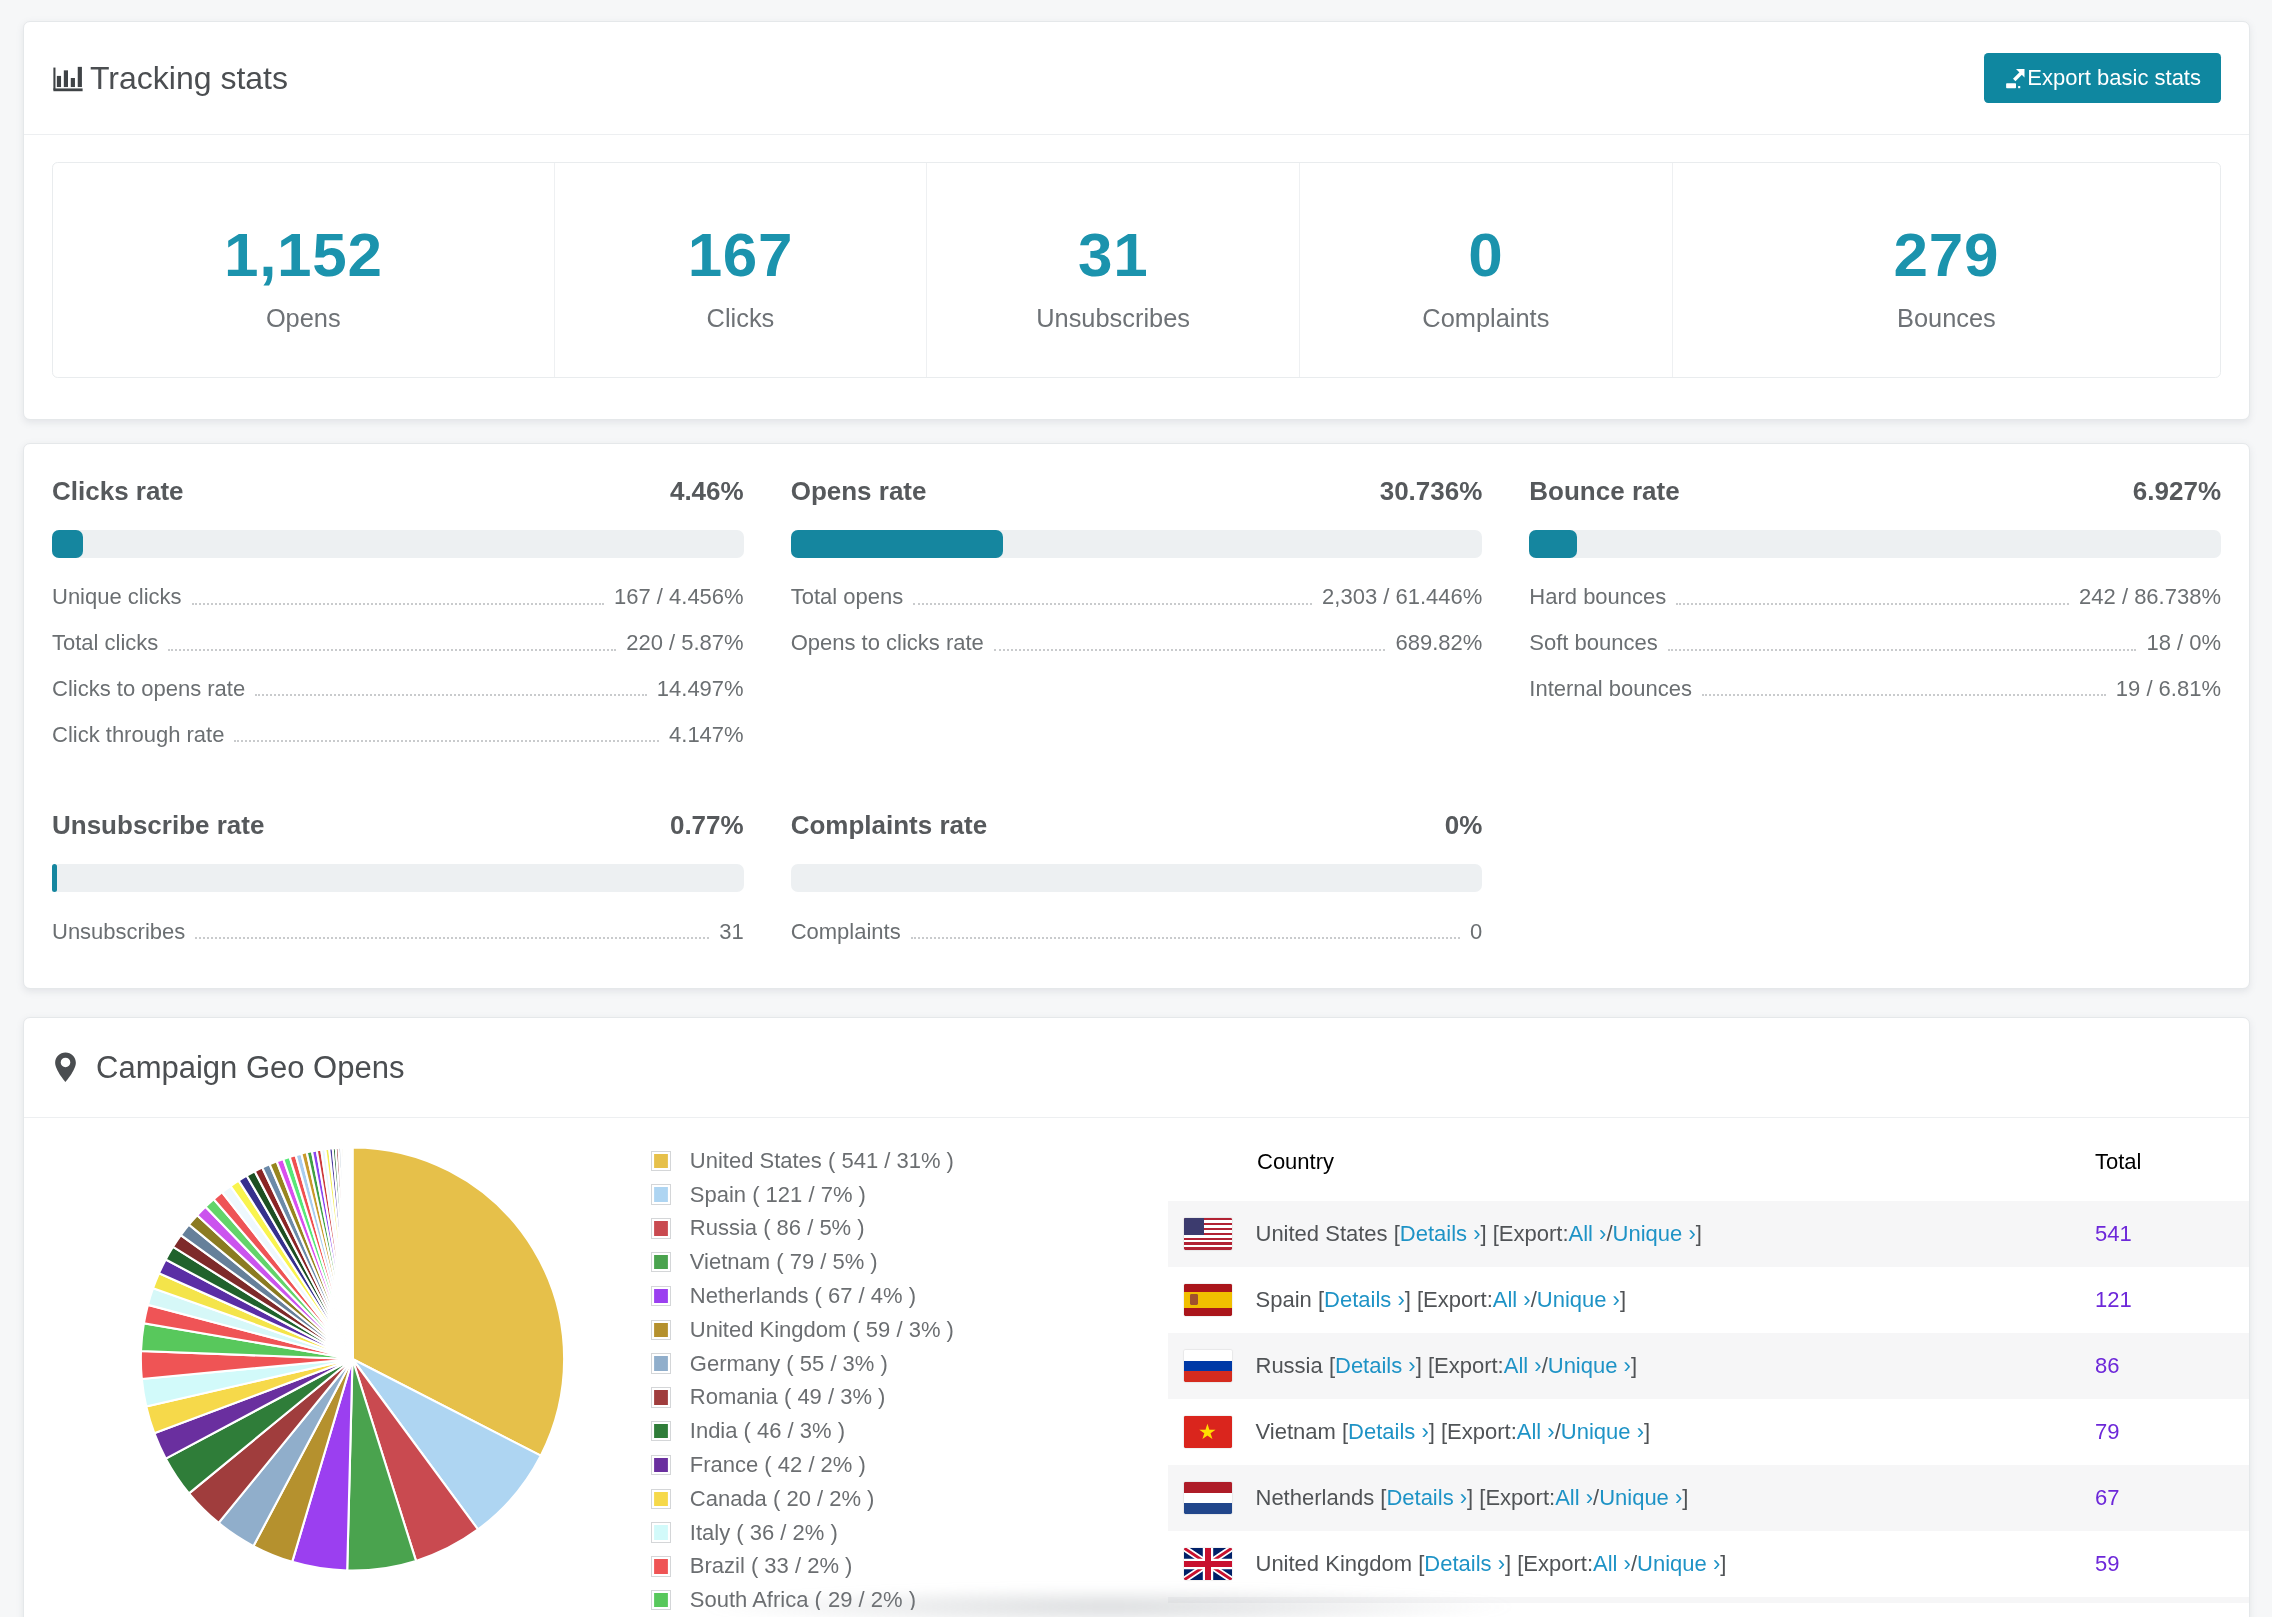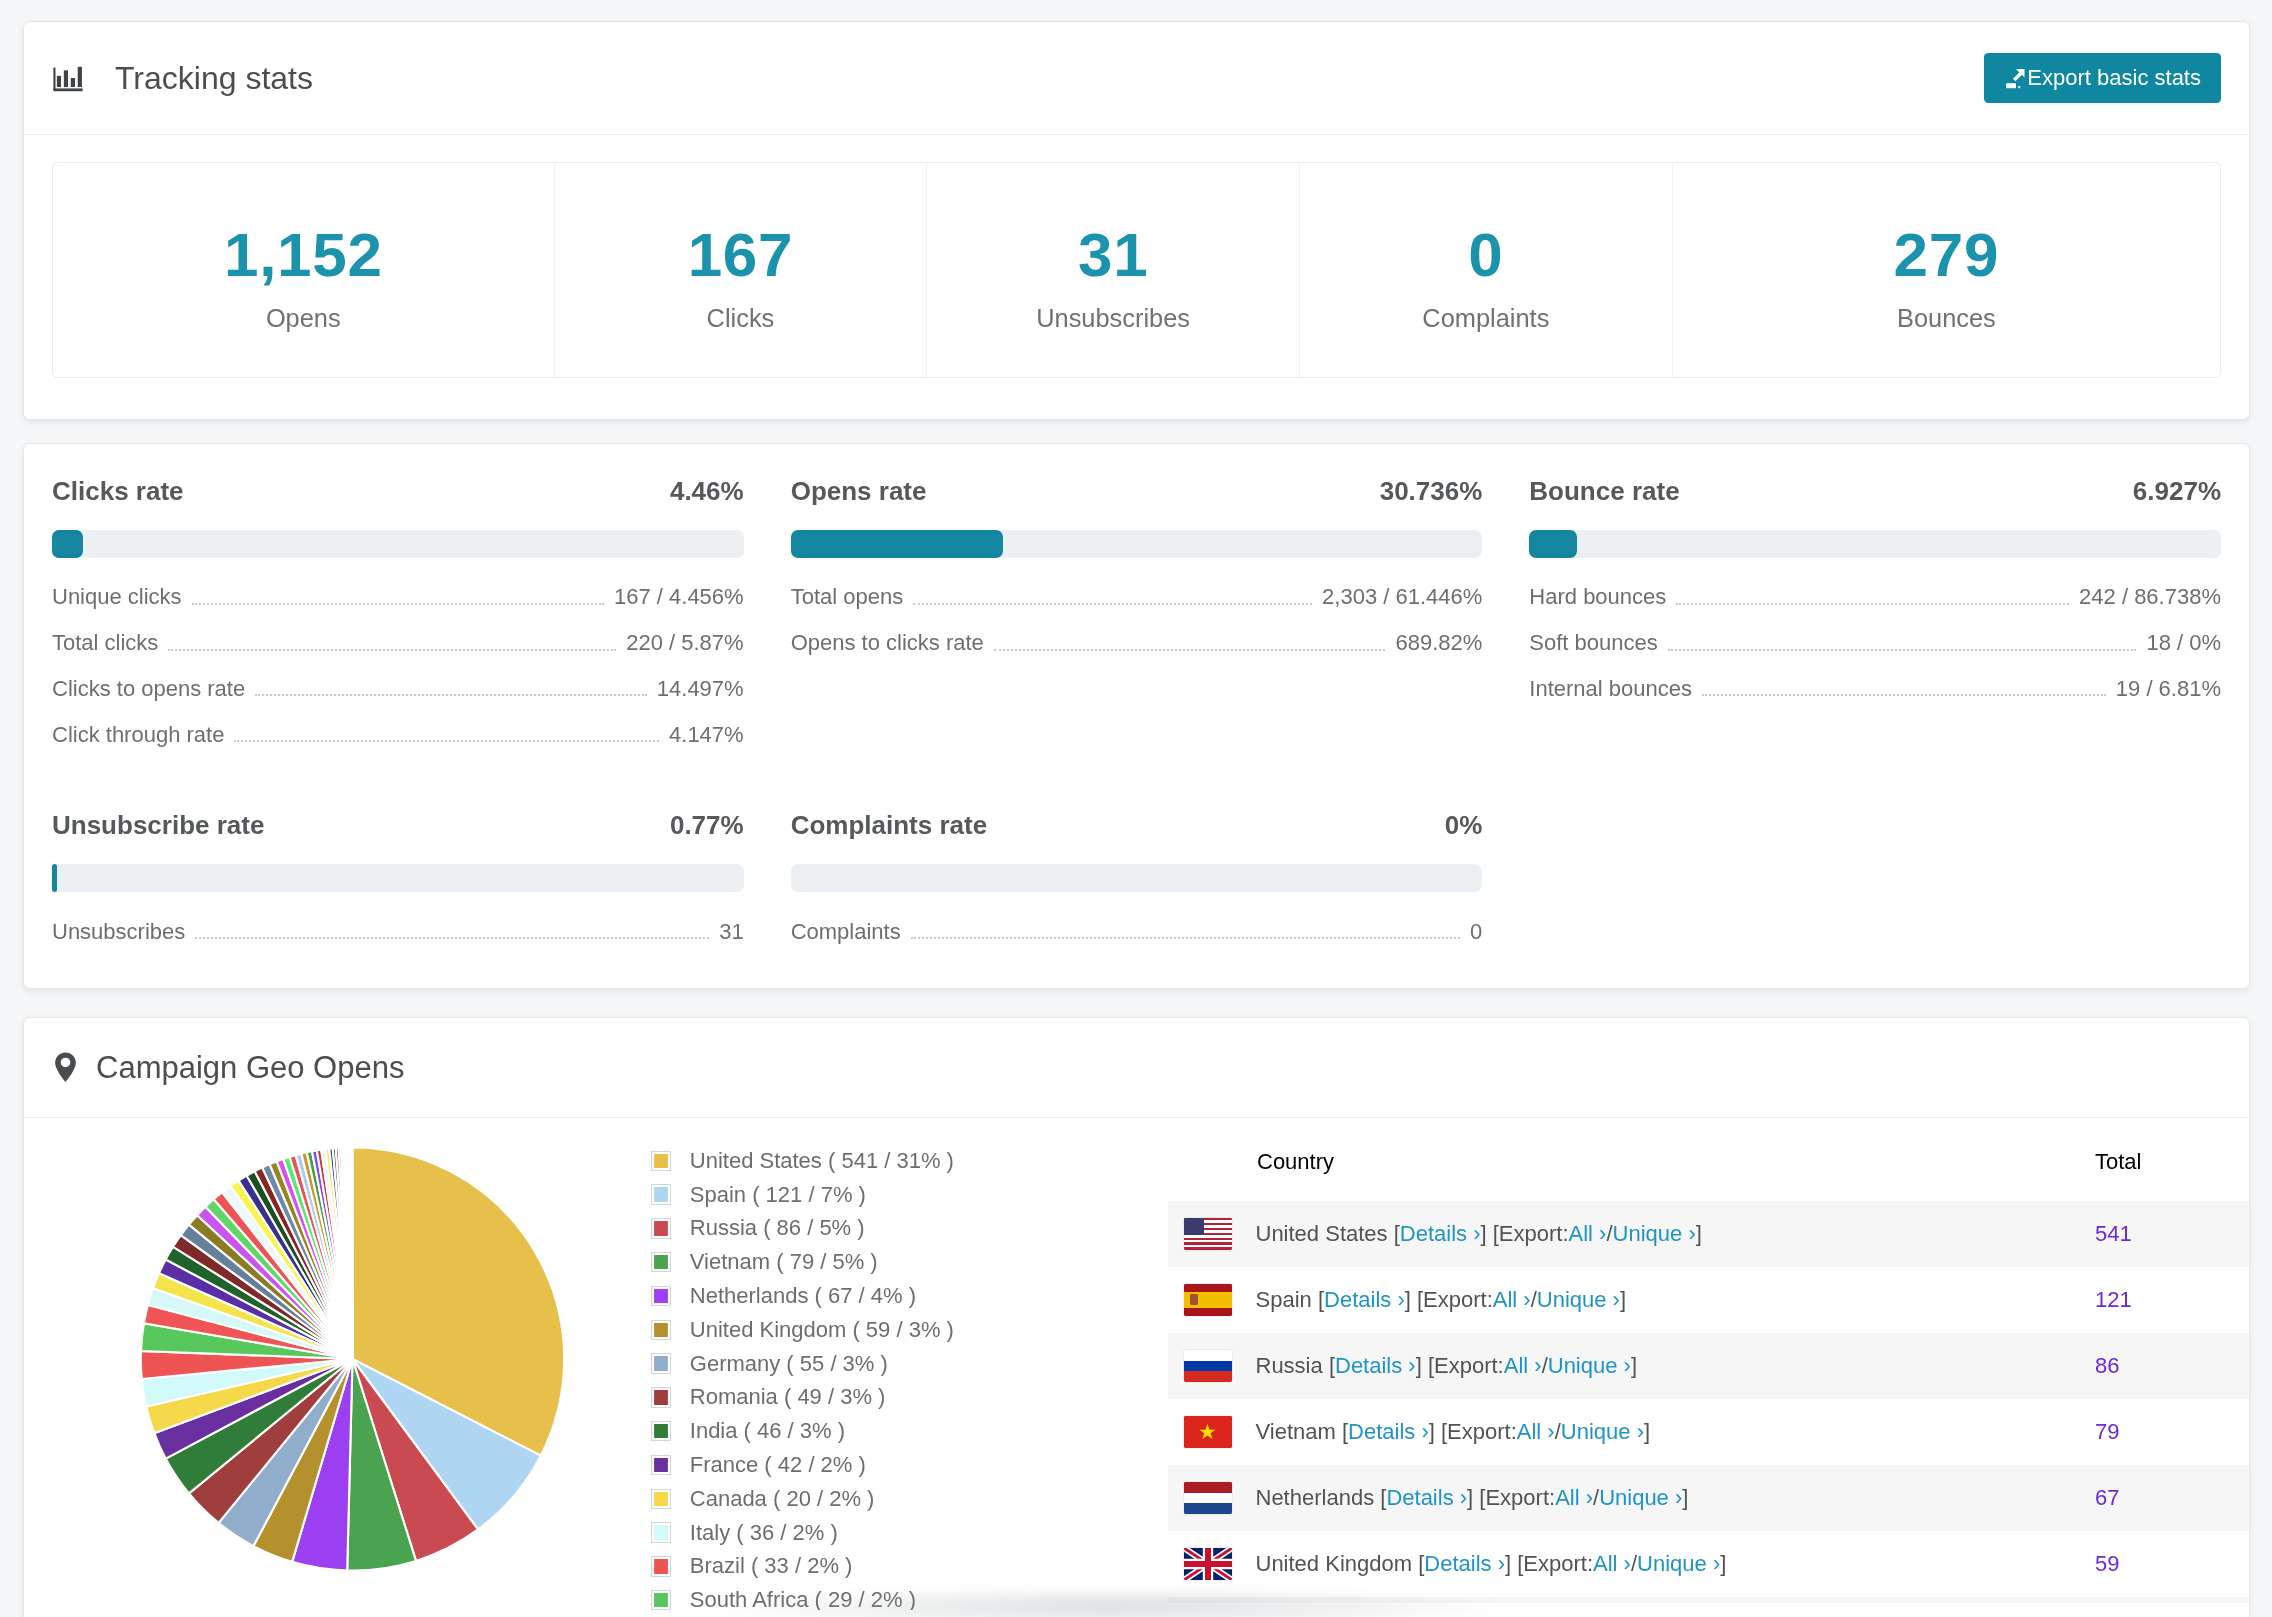--- a/index.html
+++ b/index.html
@@ -4,21 +4,21 @@
 <style>
   html,body{margin:0;padding:0;}
   body{
     width:2273px;height:1618px;background:#f6f7f8;overflow:hidden;position:relative;
     font-family:"Liberation Sans","DejaVu Sans",sans-serif;color:#55585b;
   }
   .page{padding:21px 23px 0;}
   .card{background:#fff;border:1.4px solid #e5e8ea;border-radius:7px;box-shadow:0 2.1px 7px rgba(120,130,140,.14);}
   
   .card-head{display:flex;align-items:center;justify-content:space-between;padding:0 28px;height:112px;border-bottom:1.4px solid #edeff1;}
-  .card-title{display:flex;align-items:center;gap:31px;font-size:32px;font-weight:400;color:#4b4e51;margin:0;}
+  .card-title{display:flex;align-items:center;gap:6px;font-size:32px;font-weight:400;color:#4b4e51;margin:0;}
   .export-btn{display:flex;align-items:center;gap:1px;background:#0f87a0;color:#fff;border:none;border-radius:4.2px;font-size:22px;padding:12px 20px;cursor:pointer;font-family:inherit;}
   .card1-body{padding:27px 28px 41px;}
   .stats-box{border:1.4px solid #e9ecee;border-radius:5.6px;display:grid;grid-template-columns:23.1% 17.2% 17.2% 17.2% auto;}
   .stat-cell{text-align:center;padding:61px 0 44px;border-left:1.4px solid #eef0f2;}
   .stat-cell:first-child{border-left:none;}
   .stat-value{font-size:62px;font-weight:700;color:#1b93ad;letter-spacing:0.7px;line-height:1;}
   .stat-label{font-size:25.4px;color:#6e7276;margin-top:18.4px;}
   
   .card-rates{margin-top:22.6px;padding:32px 28px 35px;}
   .rates-grid{display:grid;grid-template-columns:1fr 1fr 1fr;column-gap:47px;row-gap:54px;}

